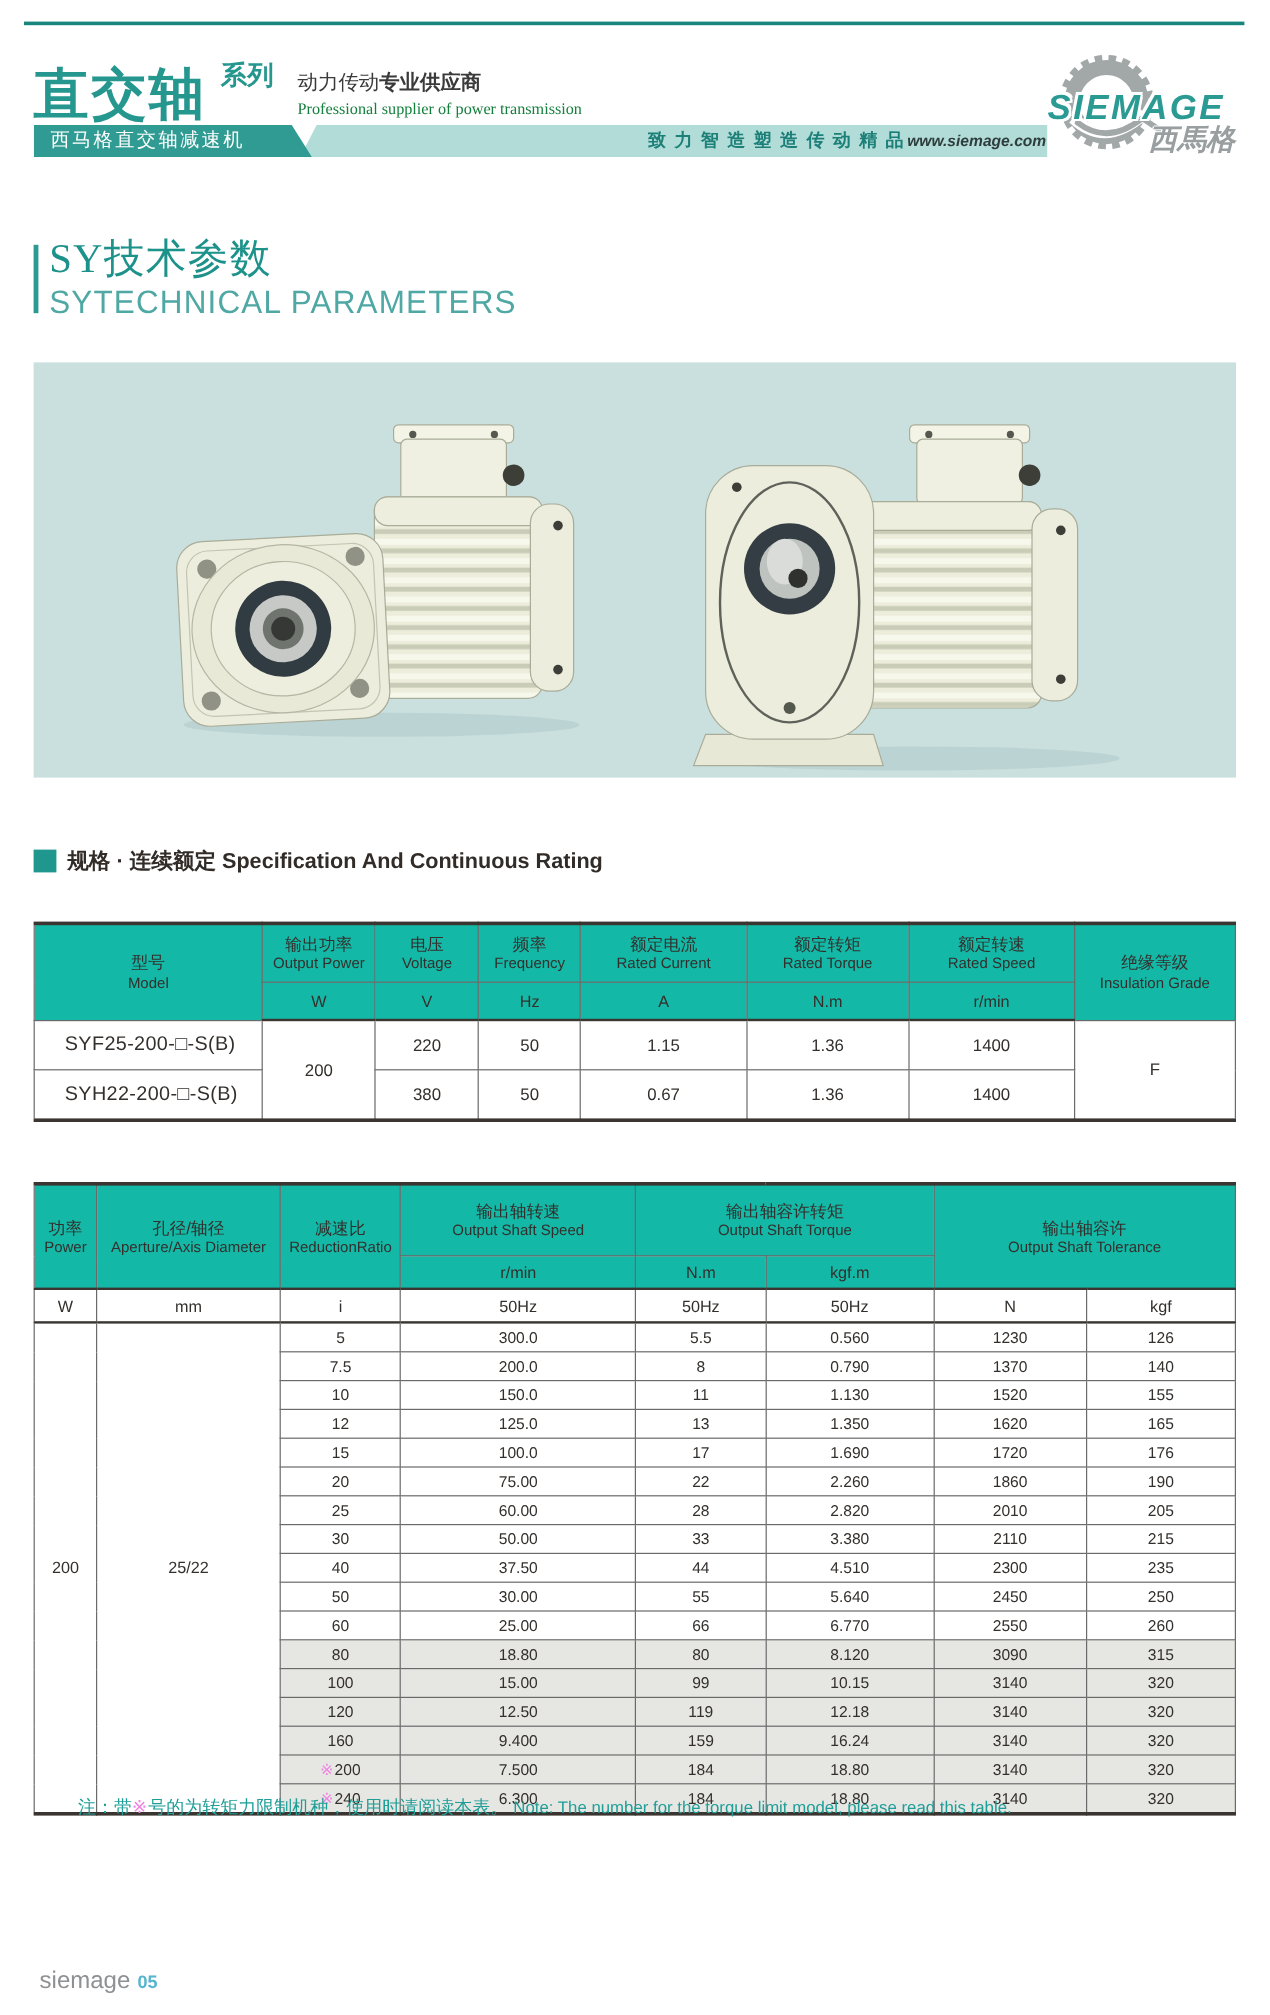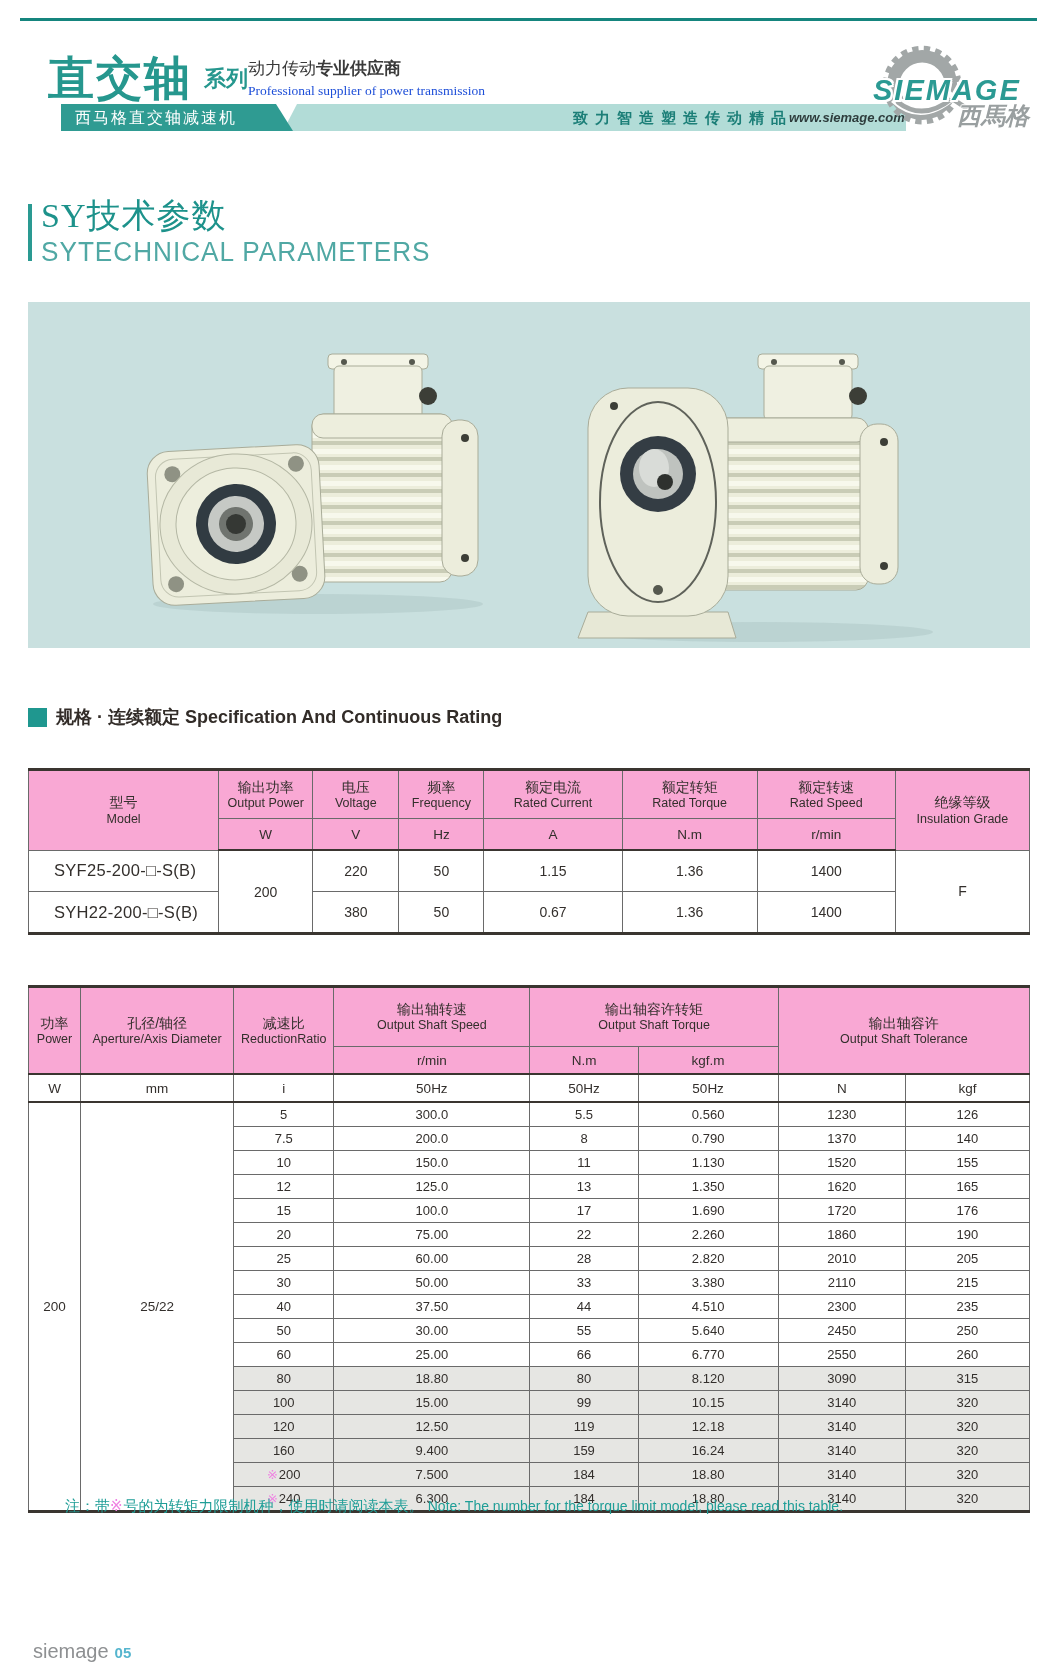--- a/index.html
+++ b/index.html
@@ -2,28 +2,28 @@
 <html><head>
 <meta charset="utf-8">
 <style>
   html,body{margin:0;padding:0;}
   body{
     width:1058px;height:1679px;position:relative;background:#ffffff;
     font-family:"Liberation Sans","DejaVu Sans",sans-serif;color:#332f2c;overflow:hidden;
   }
   
   .top-rule{position:absolute;left:20px;top:18px;width:1017px;height:3px;background:#15857e;}
-  .series-line{position:absolute;left:28px;top:48px;display:flex;align-items:center;gap:12px;margin-left:20px;}
+  .series-line{position:absolute;left:28px;top:48px;display:flex;align-items:flex-start;gap:12px;}
   .series-main{font-size:46px;font-weight:bold;color:#26978e;letter-spacing:2px;}
   .series-suffix{font-size:22px;font-weight:bold;color:#26978e;}
   .tagline{position:absolute;left:248px;top:57px;font-family:Liberation Serif, serif;}
   .tagline-zh{font-size:17px;color:#3a3a3a;}
   .tagline-zh b{font-weight:bold;}
-  .tagline-en{font-size:13.5px;color:#1d4ed8;margin-top:3px;}
-  .banner{position:absolute;left:28px;top:104px;width:845px;height:27px;margin-left:33px;}
+  .tagline-en{font-size:13.5px;color:#15803d;margin-top:3px;}
+  .banner{position:absolute;left:28px;top:104px;width:845px;height:27px;}
   .banner-light{position:absolute;left:222px;top:0;width:623px;height:27px;background:#b2dcd7;
     clip-path:polygon(14px 0,100% 0,100% 100%,0 100%);}
   .banner-dark{position:absolute;left:0;top:0;width:234px;height:27px;background:#2f9b92;
     clip-path:polygon(0 0,215px 0,232px 100%,0 100%);color:#fff;font-size:16px;line-height:27px;padding-left:14px;box-sizing:border-box;letter-spacing:2px;}
   .banner-slogan{position:absolute;left:512px;top:0;font-size:15px;line-height:27px;font-weight:bold;letter-spacing:7px;color:#1c7f78;}
   .banner-site{position:absolute;left:728px;top:0;font-size:13px;line-height:27px;font-weight:bold;font-style:italic;color:#2e3d3d;}
   .logo{position:absolute;left:855px;top:38px;width:182px;height:98px;}
   .logo-gear{position:absolute;left:22px;top:0;}
   .logo-name{position:absolute;left:18px;top:36px;font-size:29px;font-weight:bold;font-style:italic;color:#2b9a93;letter-spacing:2px;
     text-shadow:-2px 0 #fff,2px 0 #fff,0 -2px #fff,0 2px #fff,-2px -2px #fff,2px 2px #fff,-2px 2px #fff,2px -2px #fff;}
@@ -35,21 +35,21 @@
   .title-en{position:absolute;left:41px;top:237px;font-size:27px;color:#50a8a4;letter-spacing:1px;transform:scaleX(.97);transform-origin:left;}
   
   .image-panel{position:absolute;left:28px;top:302px;width:1002px;height:346px;background:#c9e0df;}
   
   .section-heading{position:absolute;left:28px;top:705px;display:flex;align-items:center;gap:9px;}
   .section-square{width:19px;height:19px;background:#1f978f;}
   .section-text{font-size:18px;font-weight:bold;color:#322c28;}
   
   table{border-collapse:collapse;table-layout:fixed;}
   th,td{border:1px solid #6a6a6a;text-align:center;vertical-align:middle;padding:0;}
-  thead th{background:#f9a8d4;font-weight:normal;}
+  thead th{background:#14b8a6;font-weight:normal;}
   .zh{display:block;font-size:14px;line-height:1.3;}
   .en{display:block;font-size:12.5px;line-height:1.25;}
   .spec-table{position:absolute;left:28px;top:768px;width:1002px;border-top:3px solid #3a3530;border-bottom:3px solid #3a3530;}
   .spec-table thead tr.main th{height:47px;}
   .spec-table thead tr.units th{height:30px;font-size:13.5px;border-bottom:2px solid #3a3530;}
   .spec-table tbody td{height:40px;font-size:14px;}
   .spec-table tbody .model-cell{text-align:left;padding-left:25px;font-size:16.5px;letter-spacing:.3px;}
   .ratio-table{position:absolute;left:28px;top:985px;width:1002px;border-top:3px solid #3a3530;border-bottom:3px solid #3a3530;}
   .ratio-table thead tr.h-a th{height:58px;}
   .ratio-table thead tr.h-b th{height:26px;font-size:13.5px;}

